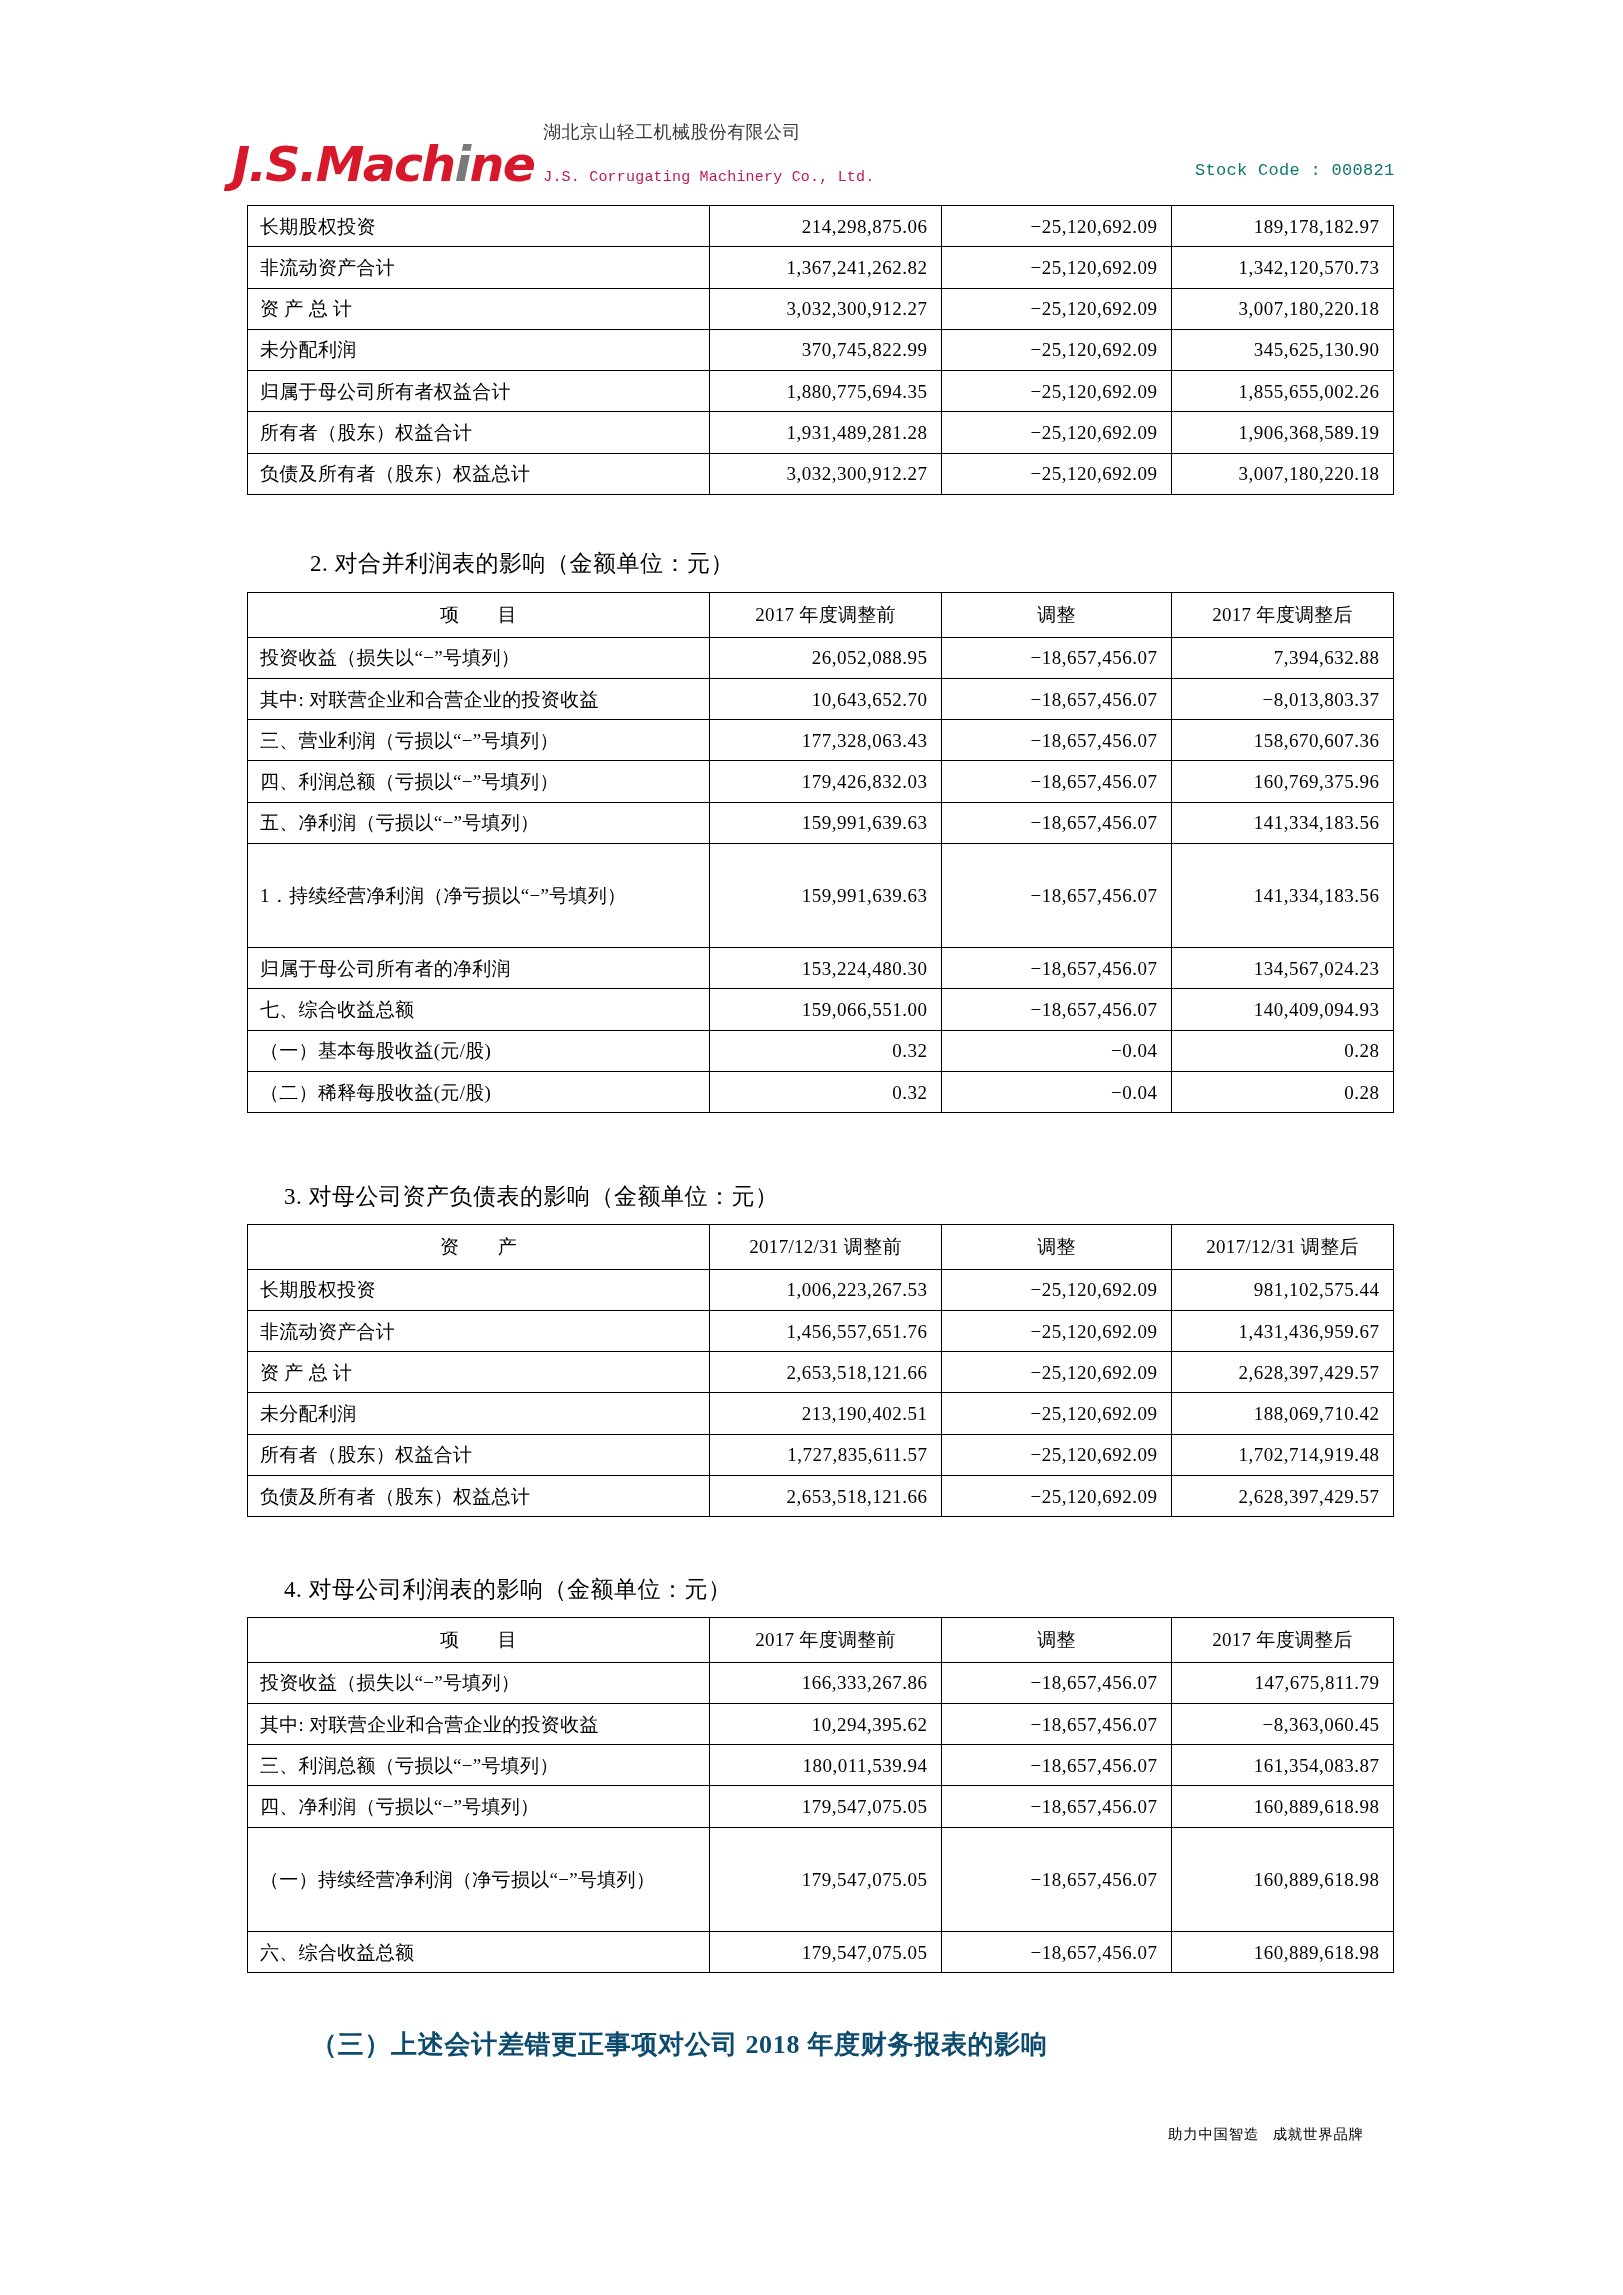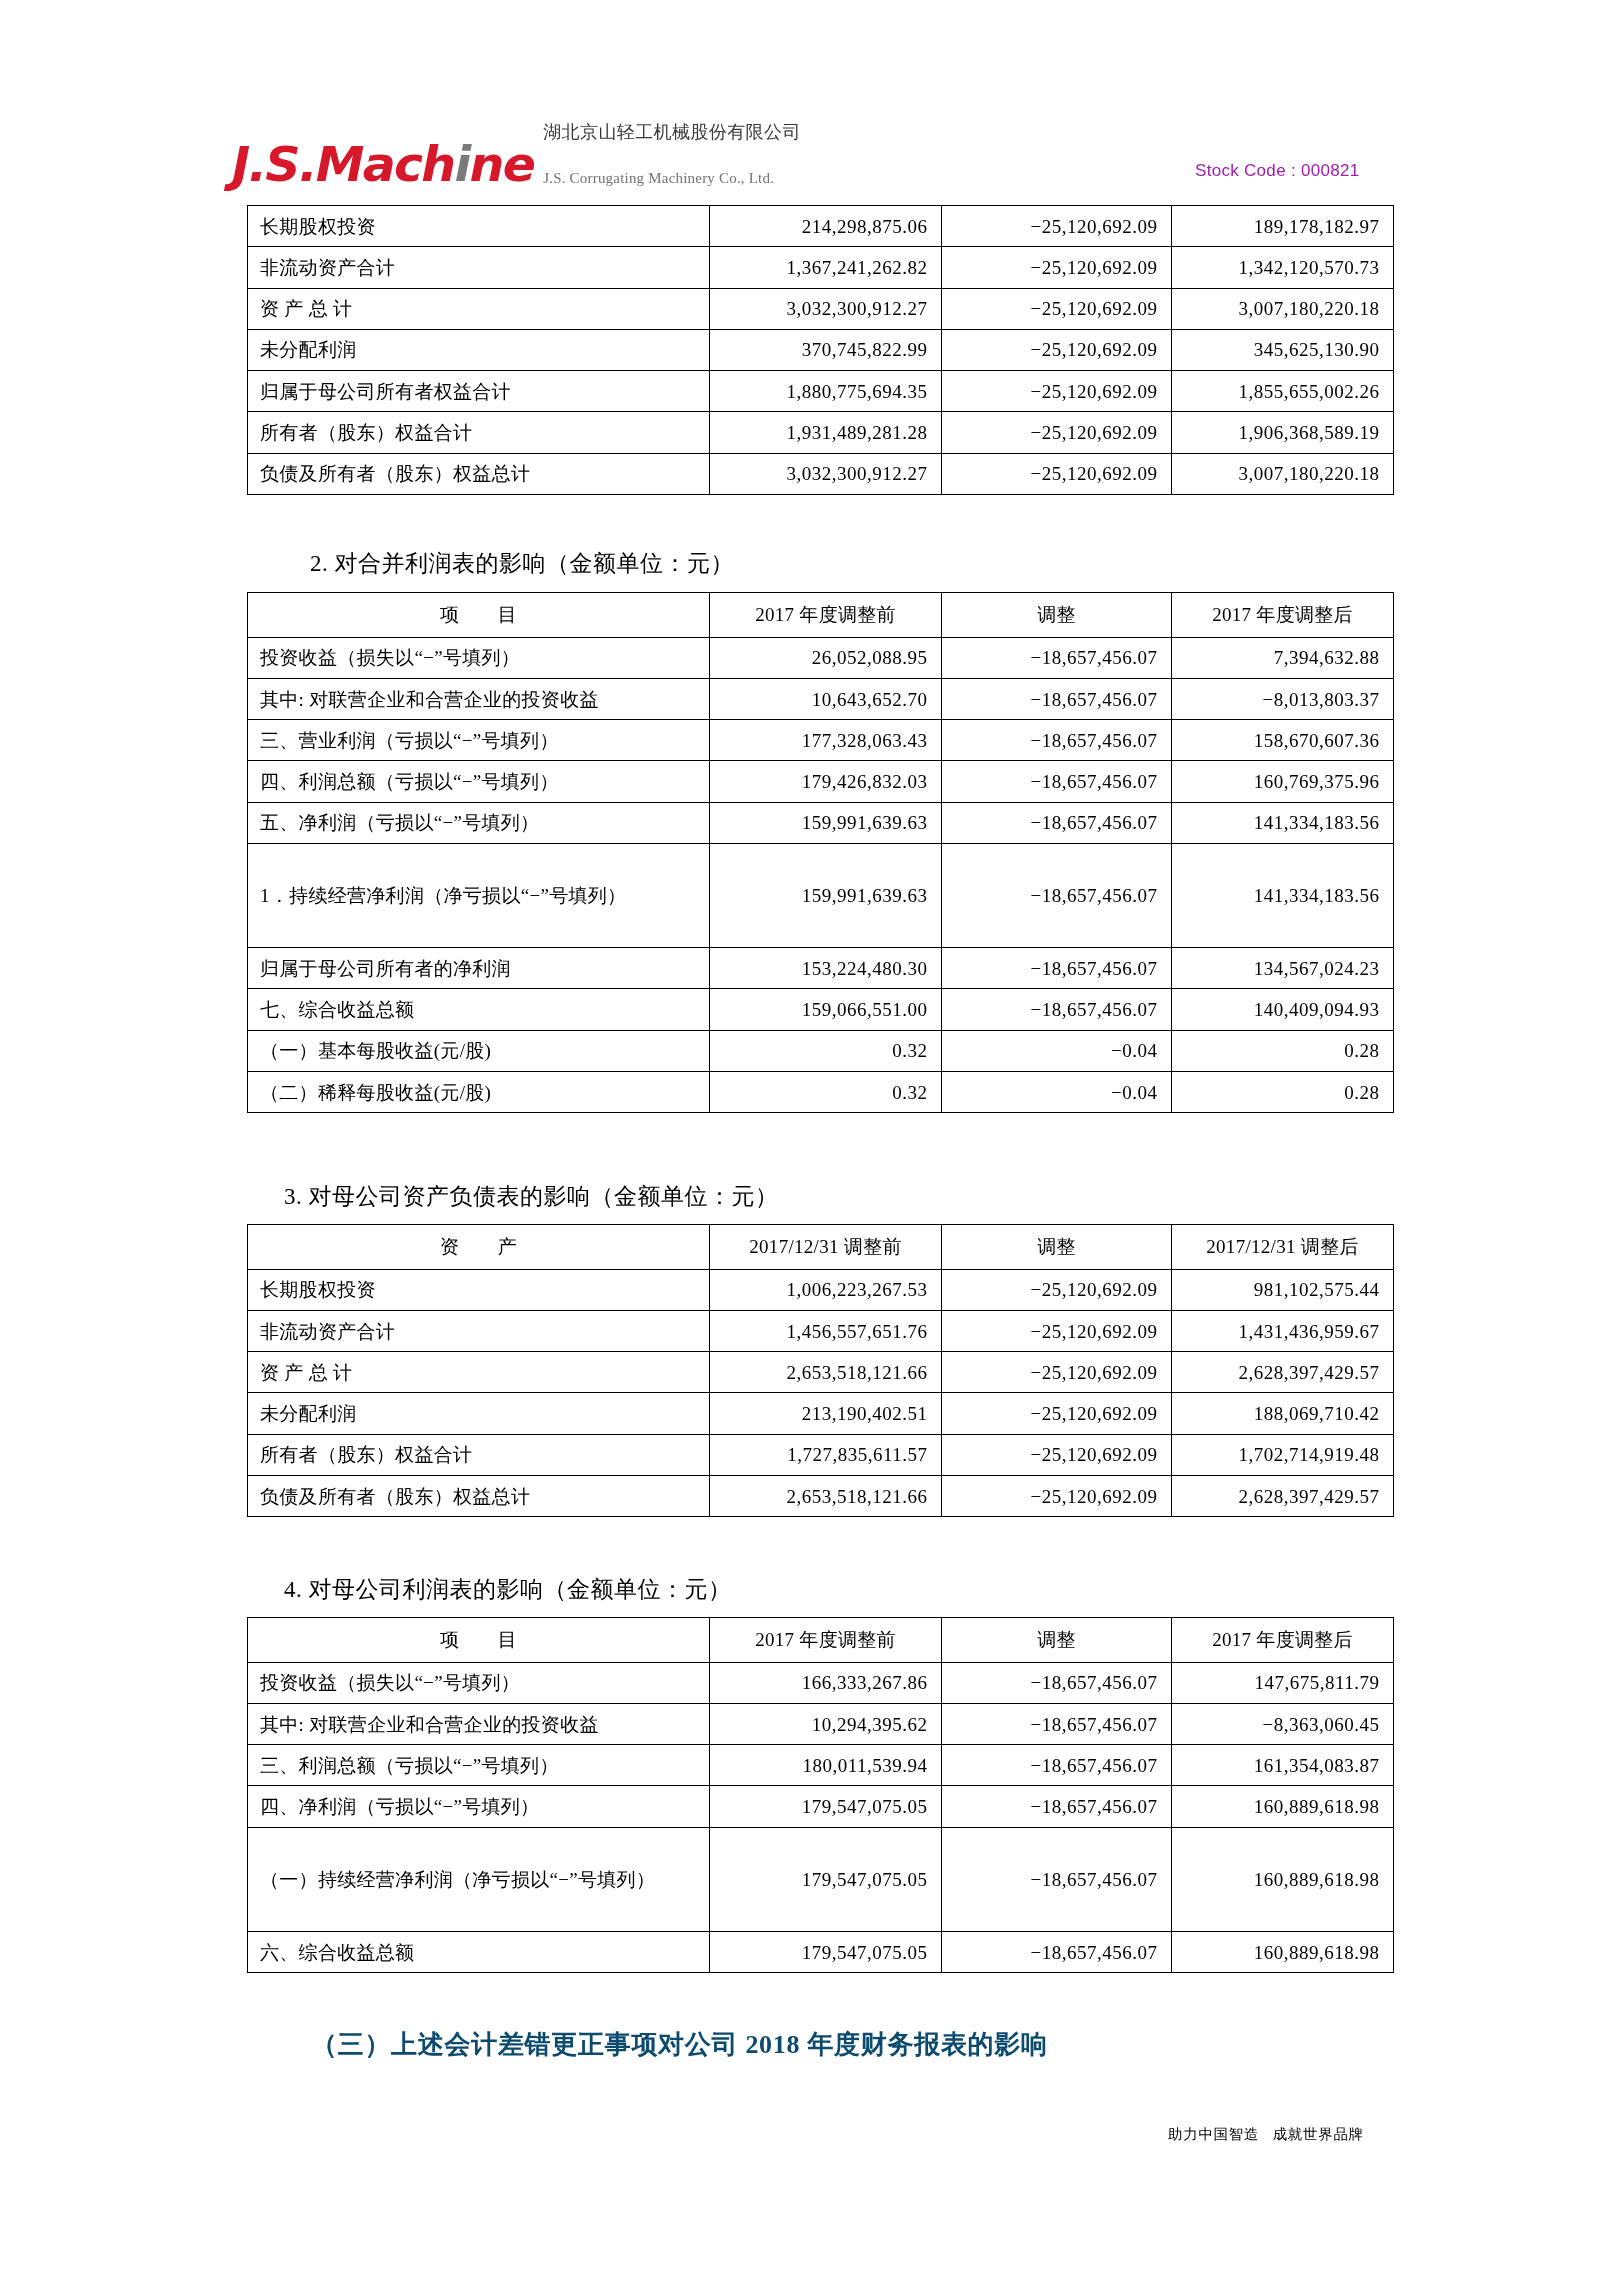--- a/index.html
+++ b/index.html
@@ -57,35 +57,35 @@
   }
   .logo-cn {
     font-family: "DejaVu Sans", sans-serif;
     font-size: 18px;
     line-height: 23px;
     color: #3a3a3a;
     white-space: nowrap;
     letter-spacing: 0.4px;
   }
   .logo-en {
-    font-family: Liberation Serif, serif;
+    font-family: Liberation Mono, monospace;
     font-size: 15px;
     line-height: 20px;
-    color: #737373;
+    color: #be185d;
     white-space: nowrap;
     letter-spacing: 0.2px;
     margin-top: 25px;
   }
   .stock-code {
     position: absolute;
     left: 1195px;
     top: 161px;
-    font-family: Liberation Sans, sans-serif;
+    font-family: Liberation Mono, monospace;
     font-size: 17px;
-    color: #a21caf;
+    color: #0f766e;
     white-space: nowrap;
     letter-spacing: 0.3px;
   }
 
   
   .fin-table {
     position: absolute;
     left: 247px;
     width: 1145px;
     border-collapse: collapse;

